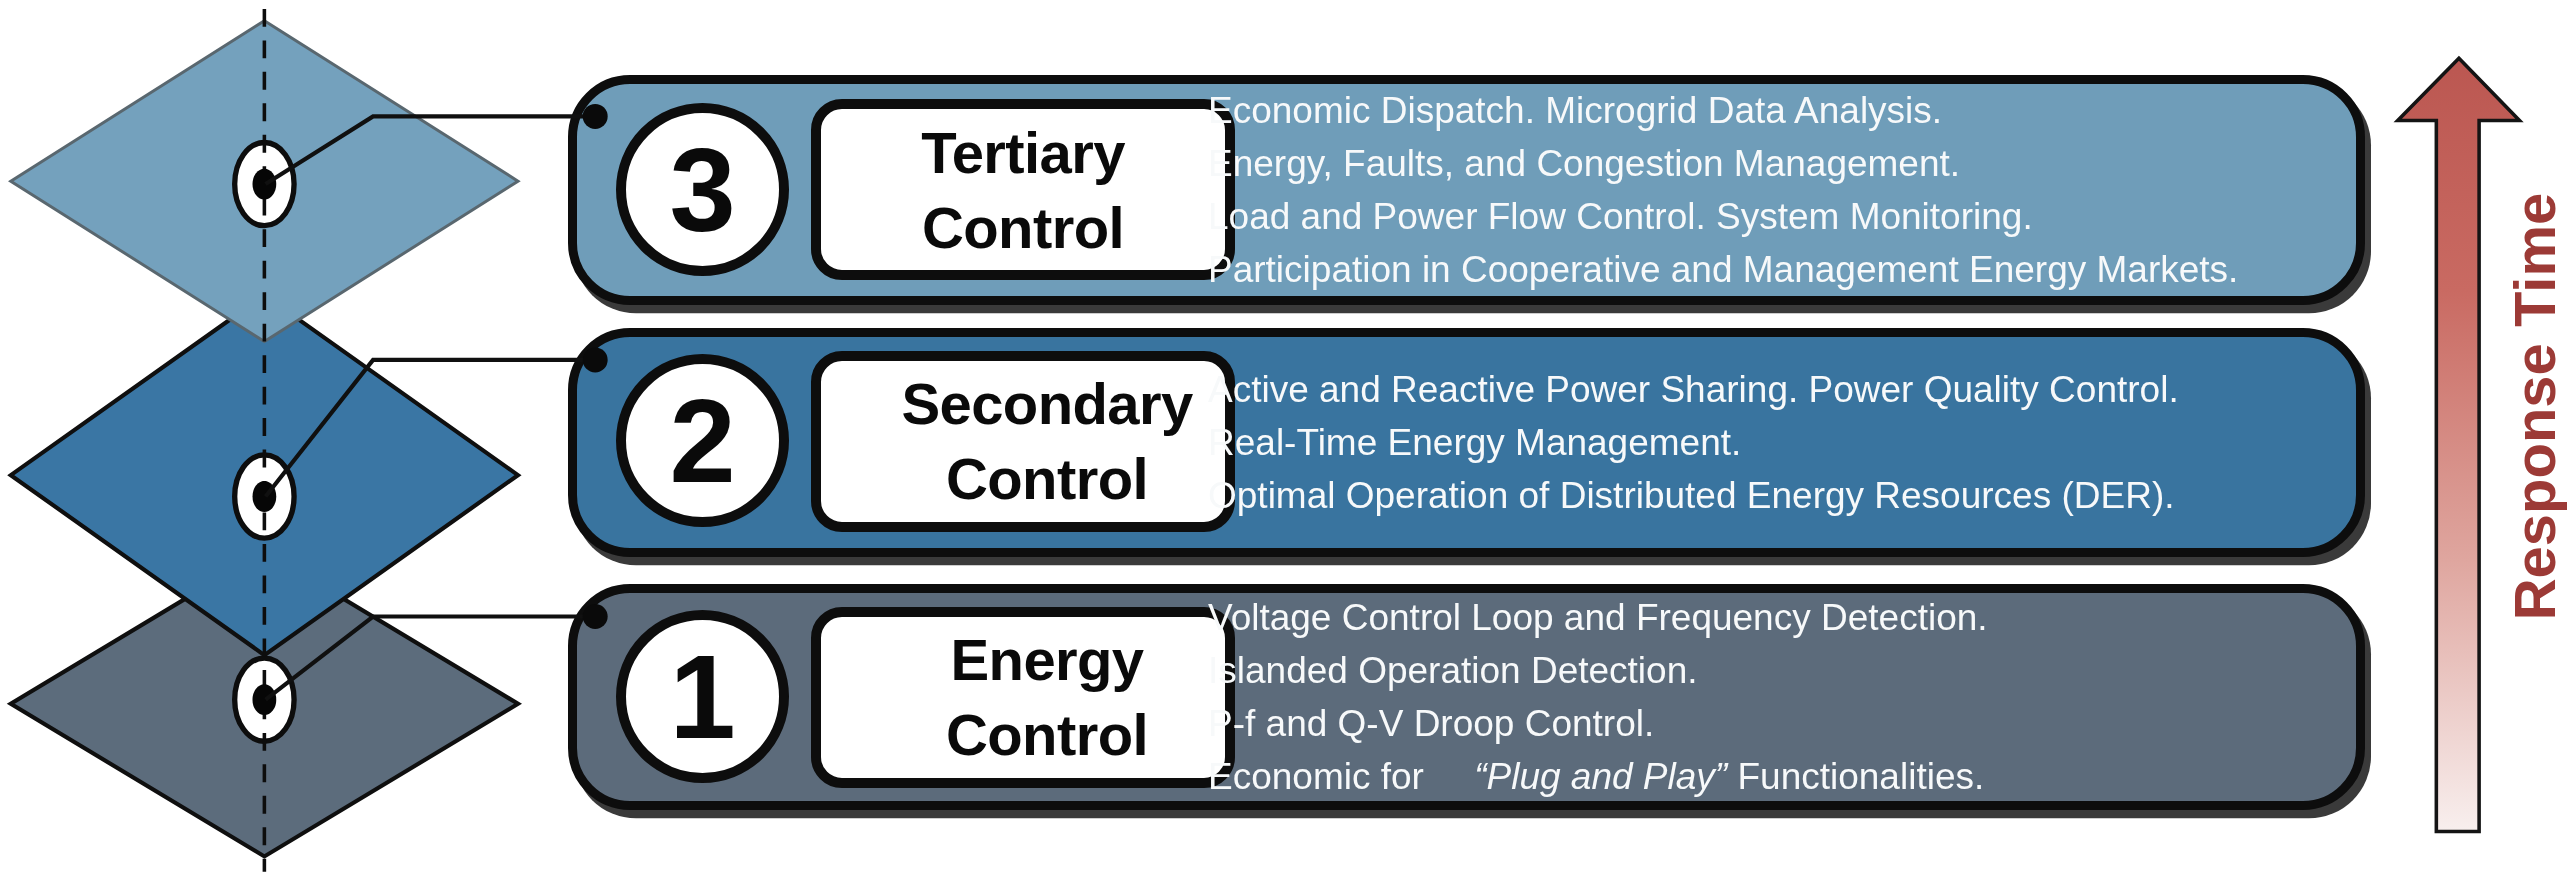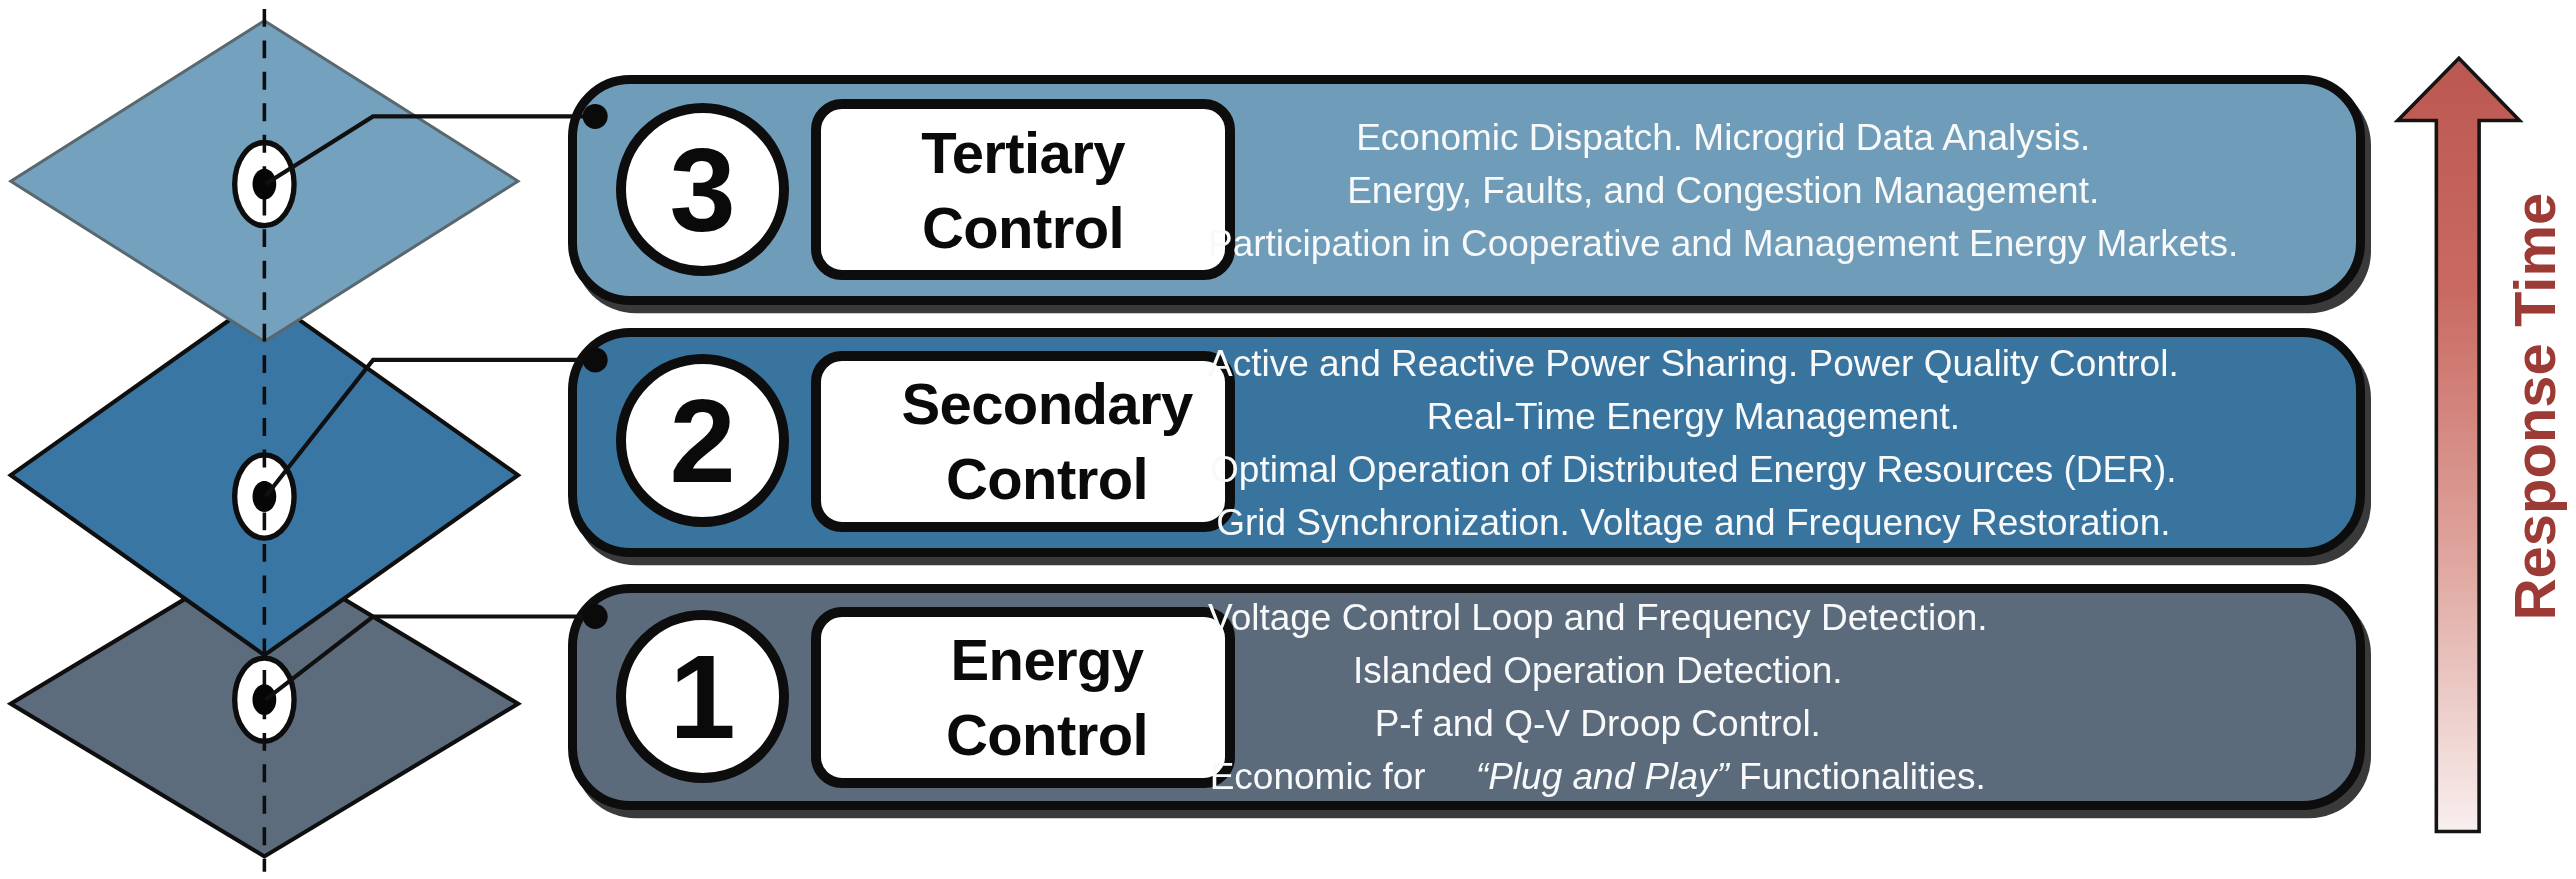--- a/index.html
+++ b/index.html
@@ -34,21 +34,20 @@
     font-weight:bold; font-size:58px; line-height:75px; color:#0a0a0a;
     text-align:center; letter-spacing:-0.6px;
   }
   .band-primary .titlebox, .band-secondary .titlebox { top:13.7px;padding-left:48px; }
 
   .desc {
     position:absolute; left:631px; top:0; bottom:0;
     display:flex; flex-direction:column; justify-content:center;
     color:#f7f9fa; font-size:37px; line-height:53px; font-weight:400;
     white-space:nowrap;
-    text-align:center;
   }
   .desc .em { font-style:italic;margin-left:40px; }
 
   
   .response-label {
     position:absolute; left:2267px; top:374px; width:535px; height:65px;
     display:flex; align-items:center; justify-content:center;
     transform:rotate(-90deg); transform-origin:center;
     font-weight:bold; font-size:58px; color:#9c3a36; white-space:nowrap;
   }
@@ -81,37 +80,37 @@
     <div class="badge">
       <span>3</span>
     </div>
     <div class="titlebox">
       <span>Tertiary</span>
       <span>Control</span>
     </div>
     <div class="desc">
       <div>Economic Dispatch. Microgrid Data Analysis.</div>
       <div>Energy, Faults, and Congestion Management.</div>
+      <div>Load and Power Flow Control. System Monitoring.</div>
       <div>Participation in Cooperative and Management Energy Markets.</div>
     </div>
   </div>
 
   <div class="band band-secondary">
     <div class="badge">
       <span>2</span>
     </div>
     <div class="titlebox">
       <span>Secondary</span>
       <span>Control</span>
     </div>
     <div class="desc">
       <div>Active and Reactive Power Sharing. Power Quality Control.</div>
       <div>Real-Time Energy Management.</div>
       <div>Optimal Operation of Distributed Energy Resources (DER).</div>
-      <div>Grid Synchronization. Voltage and Frequency Restoration.</div>
     </div>
   </div>
 
   <div class="band band-primary">
     <div class="badge">
       <span>1</span>
     </div>
     <div class="titlebox">
       <span>Energy</span>
       <span>Control</span>

